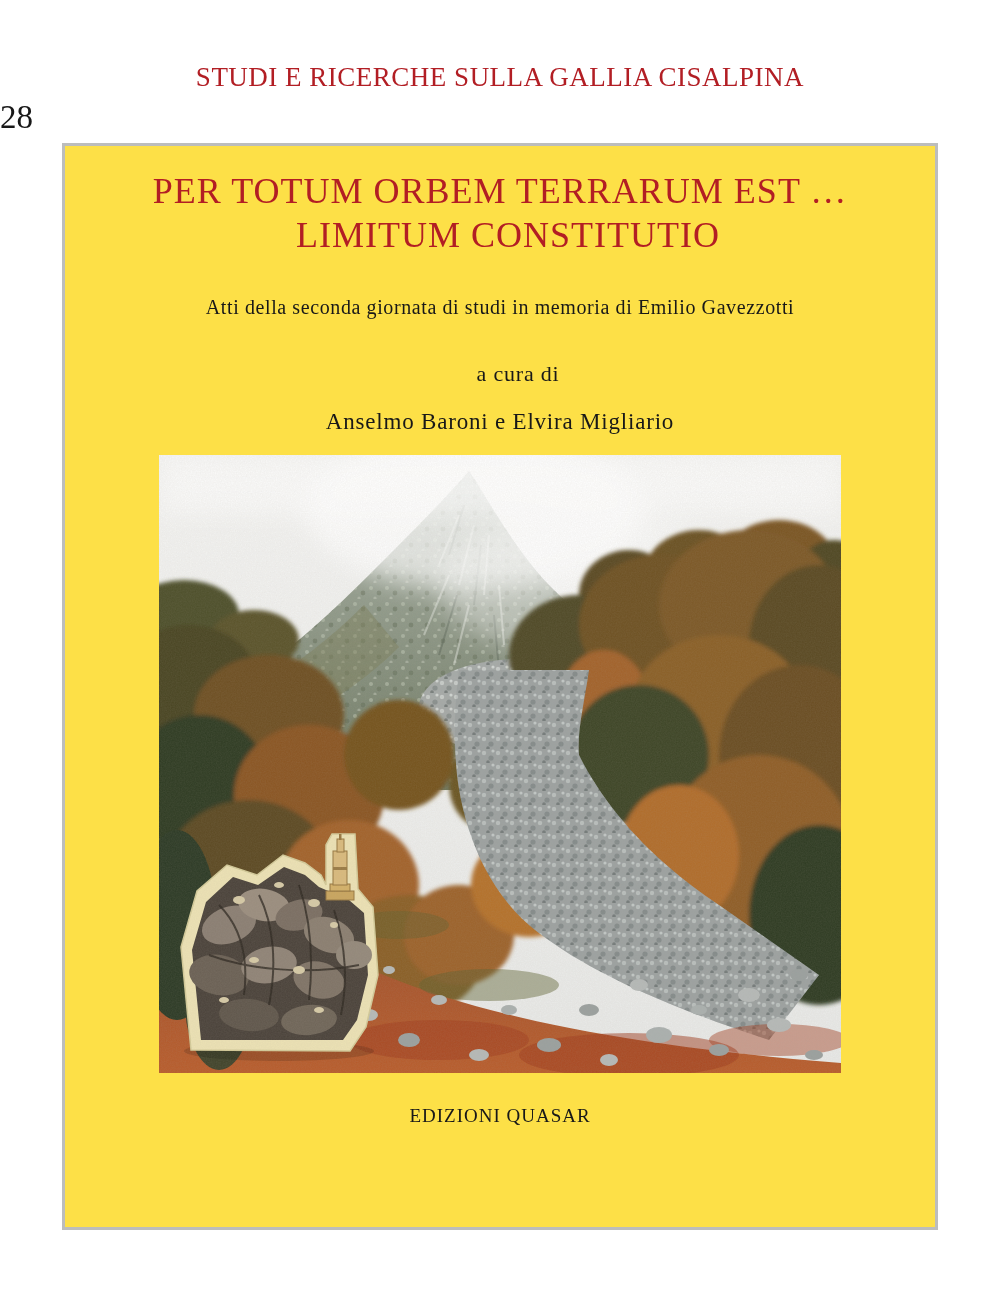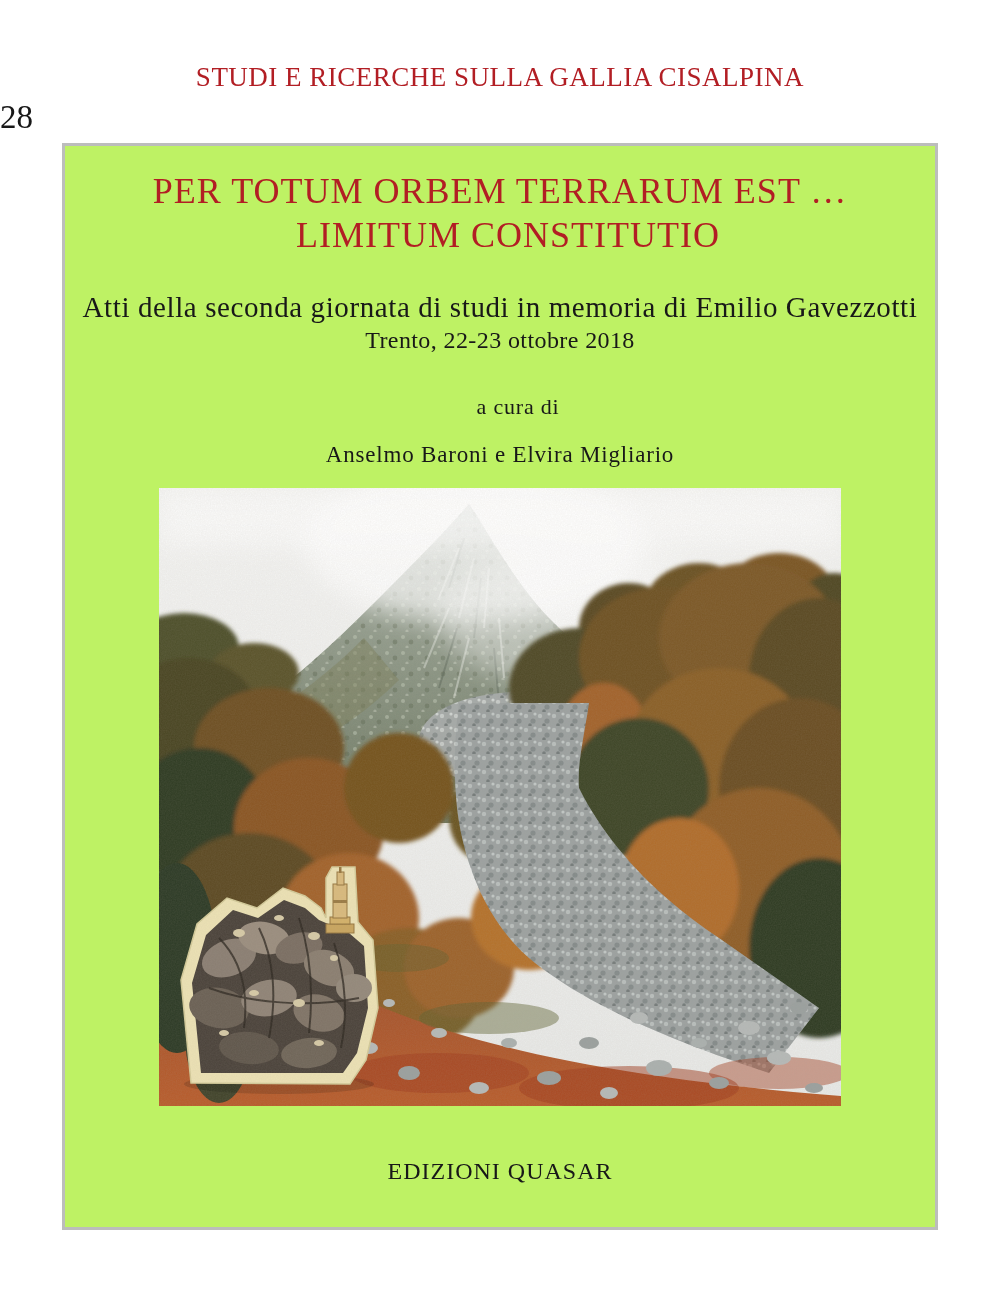--- a/index.html
+++ b/index.html
@@ -12,47 +12,46 @@
     position:absolute;top:62px;left:0;width:100%;text-align:center;
     color:#b21e24;font-size:27px;letter-spacing:.5px;white-space:nowrap;
   }
   .series-number{
     position:absolute;top:99px;left:0;width:100%;text-align:left;
     color:#181818;font-size:33px;
   }
   .frame{
     position:absolute;left:62px;top:143px;width:876px;height:1087px;
     border:3px solid #bcbdbc;box-sizing:border-box;text-align:center;
-    background:#bef264;
+    background:#fde047;
   }
   .title-line1{margin-top:23px;font-size:36px;line-height:44px;color:#b21e24;letter-spacing:1px;white-space:nowrap;}
   .title-line2{font-size:36px;line-height:44px;color:#b21e24;letter-spacing:1px;margin-left:16px;}
   .subtitle{font-size:35px;line-height:44px;color:#b21e24;letter-spacing:.5px;}
-  .event-line1{margin-top:34px;font-size:29px;line-height:33px;letter-spacing:.6px;white-space:nowrap;}
+  .event-line1{margin-top:34px;font-size:20px;line-height:33px;letter-spacing:.6px;white-space:nowrap;}
   .event-line2{font-size:24px;line-height:33px;letter-spacing:.4px;}
   .editors-label{margin-top:34px;font-size:22px;line-height:32px;letter-spacing:.8px;padding-left:36px;}
   .editors{font-size:23px;line-height:32px;letter-spacing:.8px;margin-top:16px;}
   .photo{margin:17px auto 0;width:682px;height:618px;line-height:0;}
   .photo svg{display:block;width:682px;height:618px;}
-  .publisher{margin-top:50px;font-size:24px;line-height:30px;letter-spacing:1px;}
+  .publisher{margin-top:28px;font-size:19px;line-height:30px;letter-spacing:1px;}
 </style>
 </head>
 <body>
 
 <div class="cover">
 
   <div class="series-title">STUDI E RICERCHE SULLA GALLIA CISALPINA</div>
   <div class="series-number">28</div>
 
   <div class="frame">
     <div class="title-line1">PER TOTUM ORBEM TERRARUM EST …</div>
     <div class="title-line2">LIMITUM CONSTITUTIO</div>
 
     <div class="event-line1">Atti della seconda giornata di studi in memoria di Emilio Gavezzotti</div>
-    <div class="event-line2">Trento, 22-23 ottobre 2018</div>
 
     <div class="editors-label">a cura di</div>
     <div class="editors">Anselmo Baroni e Elvira Migliario</div>
 
     <div class="photo">
       <svg viewBox="0 0 682 618" role="img" xmlns="http://www.w3.org/2000/svg" aria-label="Autumn mountain valley with a mist-capped rocky peak, a grey stone scree slope between orange beech woods, rust-red foreground meadow, and a pasted cut-out drawing of boulders topped by a small column monument">
         <defs>
           <linearGradient id="sky" x1="0" y1="0" x2="0" y2="1">
             <stop offset="0" stop-color="#f4f4f2"></stop>
               <stop offset="1" stop-color="#e8e9e7"></stop>

